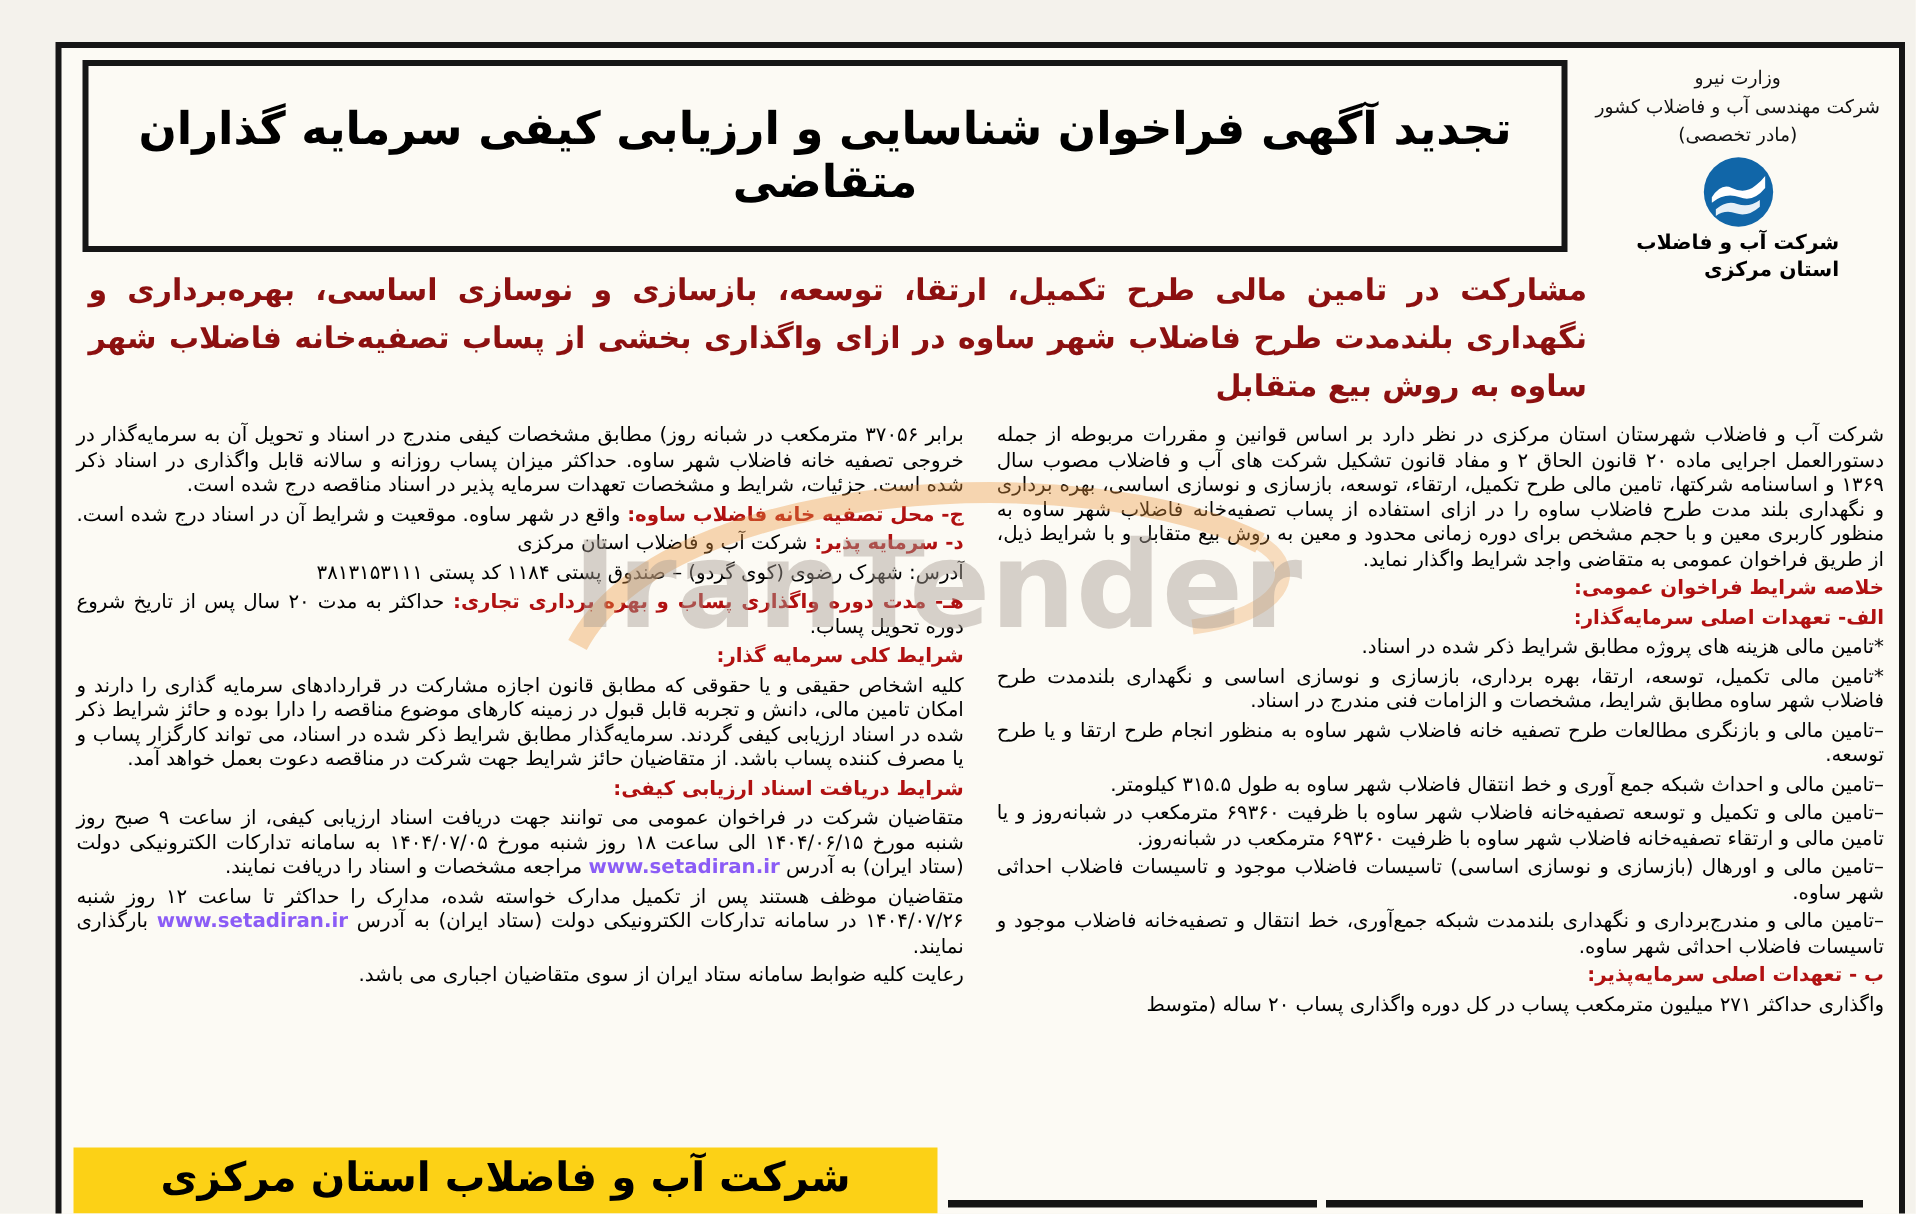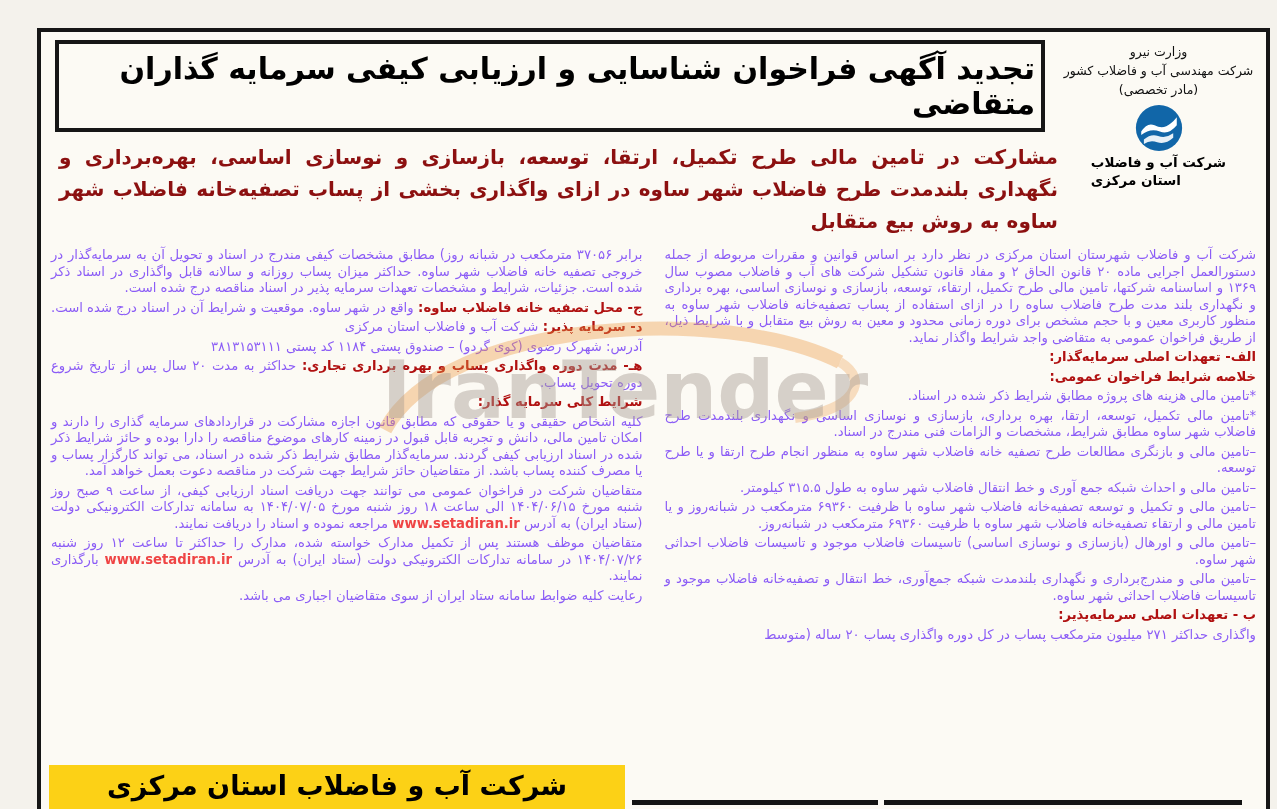--- a/index.html
+++ b/index.html
@@ -9,38 +9,38 @@
     font-family:"DejaVu Sans","Liberation Sans",sans-serif;
   }
   .frame{
     position:absolute;left:37px;top:28px;width:1205px;height:766px;
     border:4px solid #161616;background:#fcfaf4;
     padding:8px 10px;direction:rtl;overflow:hidden;
   }
   .header-row{display:flex;align-items:flex-start;}
   .rail{flex:0 0 195px;width:195px;display:flex;flex-direction:column;align-items:center;}
   .ministry{font-size:12.5px;line-height:1.5;text-align:center;color:#111;padding-top:3px;white-space:nowrap;}
-  .logo{margin-top:5px;text-align:left;}
+  .logo{margin-top:5px;text-align:right;}
   .logo-badge{width:48px;height:48px;margin:0 auto 2px;display:block;}
   .logo-line{font-weight:bold;font-size:13.5px;line-height:1.3;color:#000;white-space:nowrap;}
   .main-head{flex:1;min-width:0;}
   .title-box{
-    border:4px solid #161616;margin:0 16px 9px 4px;padding:7px 6px;
-    font-weight:bold;font-size:30px;color:#000;
+    border:4px solid #161616;margin:0 16px 9px 4px;padding:25px 6px;
+    text-align:center;font-weight:bold;font-size:30px;color:#000;
   }
   .subject{
     color:var(--subject-red,#8c1010);font-weight:bold;font-size:20px;line-height:1.6;
     text-align:justify;padding:0 3px 0 8px;
   }
   .body-cols{display:flex;gap:22px;margin-top:10px;position:relative;z-index:1;}
   .col{flex:1;min-width:0;font-size:13.2px;line-height:1.25;text-align:justify;color:#0a0a0a;}
   .para{margin:0 0 3px;}
-  .run-n{color:#8b5cf6;margin-top:44px;}
+  .run-n{color:#000000;margin-top:44px;}
   .run-rb{color:var(--heading-red,#b01111);font-weight:bold;}
-  .run-b{font-weight:bold;color:#ef4444;}
+  .run-b{font-weight:bold;color:#8b5cf6;}
   .banner{
     position:absolute;left:8px;bottom:5px;width:576px;
     background:var(--banner-yellow,#fcd116);
     text-align:center;font-weight:bold;font-size:27px;color:#000;
     padding:5px 0 8px;
   }
   .watermark{position:absolute;left:295px;top:300px;z-index:3;pointer-events:none;}
   .cut-bar{position:absolute;top:800px;height:5px;background:#141414;}
   .cut-bar.one{left:632px;width:246px;}
   .cut-bar.two{left:884px;width:358px;}
@@ -72,41 +72,42 @@
     <div class="main-head">
       <div class="title-box">تجدید آگهی فراخوان شناسایی و ارزیابی کیفی سرمایه گذاران متقاضی</div>
       <div class="subject">مشارکت در تامین مالی طرح تکمیل، ارتقا، توسعه، بازسازی و نوسازی اساسی، بهره‌برداری و نگهداری بلندمدت طرح فاضلاب شهر ساوه در ازای واگذاری بخشی از پساب تصفیه‌خانه فاضلاب شهر ساوه به روش بیع متقابل</div>
     </div>
 
   </div>
 
   <div class="body-cols">
     <div class="col" id="col-right">
         <div class="para"><span class="run-n">شرکت آب و فاضلاب شهرستان استان مرکزی در نظر دارد بر اساس قوانین و مقررات مربوطه از جمله دستورالعمل اجرایی ماده ۲۰ قانون الحاق ۲ و مفاد قانون تشکیل شرکت های آب و فاضلاب مصوب سال ۱۳۶۹ و اساسنامه شرکتها، تامین مالی طرح تکمیل، ارتقاء، توسعه، بازسازی و نوسازی اساسی، بهره برداری و نگهداری بلند مدت طرح فاضلاب ساوه را در ازای استفاده از پساب تصفیه‌خانه فاضلاب شهر ساوه به منظور کاربری معین و با حجم مشخص برای دوره زمانی محدود و معین به روش بیع متقابل و با شرایط ذیل، از طریق فراخوان عمومی به متقاضی واجد شرایط واگذار نماید.</span></div>
+        <div class="para"><span class="run-rb">خلاصه شرایط فراخوان عمومی:</span></div>
         <div class="para"><span class="run-rb">الف- تعهدات اصلی سرمایه‌گذار:</span></div>
-        <div class="para"><span class="run-rb">خلاصه شرایط فراخوان عمومی:</span></div>
         <div class="para"><span class="run-n">*تامین مالی هزینه های پروژه مطابق شرایط ذکر شده در اسناد.</span></div>
         <div class="para"><span class="run-n">*تامین مالی تکمیل، توسعه، ارتقا، بهره برداری، بازسازی و نوسازی اساسی و نگهداری بلندمدت طرح فاضلاب شهر ساوه مطابق شرایط، مشخصات و الزامات فنی مندرج در اسناد.</span></div>
         <div class="para"><span class="run-n">–تامین مالی و بازنگری مطالعات طرح تصفیه خانه فاضلاب شهر ساوه به منظور انجام طرح ارتقا و یا طرح توسعه.</span></div>
         <div class="para"><span class="run-n">–تامین مالی و احداث شبکه جمع آوری و خط انتقال فاضلاب شهر ساوه به طول ۳۱۵.۵ کیلومتر.</span></div>
         <div class="para"><span class="run-n">–تامین مالی و تکمیل و توسعه تصفیه‌خانه فاضلاب شهر ساوه با ظرفیت ۶۹۳۶۰ مترمکعب در شبانه‌روز و یا تامین مالی و ارتقاء تصفیه‌خانه فاضلاب شهر ساوه با ظرفیت ۶۹۳۶۰ مترمکعب در شبانه‌روز.</span></div>
         <div class="para"><span class="run-n">–تامین مالی و اورهال (بازسازی و نوسازی اساسی) تاسیسات فاضلاب موجود و تاسیسات فاضلاب احداثی شهر ساوه.</span></div>
         <div class="para"><span class="run-n">–تامین مالی و مندرج‌برداری و نگهداری بلندمدت شبکه جمع‌آوری، خط انتقال و تصفیه‌خانه فاضلاب موجود و تاسیسات فاضلاب احداثی شهر ساوه.</span></div>
         <div class="para"><span class="run-rb">ب - تعهدات اصلی سرمایه‌پذیر:</span></div>
         <div class="para"><span class="run-n">واگذاری حداکثر ۲۷۱ میلیون مترمکعب پساب در کل دوره واگذاری پساب ۲۰ ساله (متوسط</span></div>
       </div>
     <div class="col" id="col-left">
         <div class="para"><span class="run-n">برابر ۳۷۰۵۶ مترمکعب در شبانه روز) مطابق مشخصات کیفی مندرج در اسناد و تحویل آن به سرمایه‌گذار در خروجی تصفیه خانه فاضلاب شهر ساوه. حداکثر میزان پساب روزانه و سالانه قابل واگذاری در اسناد ذکر شده است. جزئیات، شرایط و مشخصات تعهدات سرمایه پذیر در اسناد مناقصه درج شده است.</span></div>
         <div class="para"><span class="run-rb">ج- محل تصفیه خانه فاضلاب ساوه: </span><span class="run-n">واقع در شهر ساوه. موقعیت و شرایط آن در اسناد درج شده است.</span></div>
         <div class="para"><span class="run-rb">د- سرمایه پذیر: </span><span class="run-n">شرکت آب و فاضلاب استان مرکزی</span></div>
         <div class="para"><span class="run-n">آدرس: شهرک رضوی (کوی گردو) – صندوق پستی ۱۱۸۴ کد پستی ۳۸۱۳۱۵۳۱۱۱</span></div>
         <div class="para"><span class="run-rb">هـ- مدت دوره واگذاری پساب و بهره برداری تجاری: </span><span class="run-n">حداکثر به مدت ۲۰ سال پس از تاریخ شروع دوره تحویل پساب.</span></div>
         <div class="para"><span class="run-rb">شرایط کلی سرمایه گذار:</span></div>
         <div class="para"><span class="run-n">کلیه اشخاص حقیقی و یا حقوقی که مطابق قانون اجازه مشارکت در قراردادهای سرمایه گذاری را دارند و امکان تامین مالی، دانش و تجربه قابل قبول در زمینه کارهای موضوع مناقصه را دارا بوده و حائز شرایط ذکر شده در اسناد ارزیابی کیفی گردند. سرمایه‌گذار مطابق شرایط ذکر شده در اسناد، می تواند کارگزار پساب و یا مصرف کننده پساب باشد. از متقاضیان حائز شرایط جهت شرکت در مناقصه دعوت بعمل خواهد آمد.</span></div>
-        <div class="para"><span class="run-n">متقاضیان شرکت در فراخوان عمومی می توانند جهت دریافت اسناد ارزیابی کیفی، از ساعت ۹ صبح روز شنبه مورخ ۱۴۰۴/۰۶/۱۵ الی ساعت ۱۸ روز شنبه مورخ ۱۴۰۴/۰۷/۰۵ به سامانه تدارکات الکترونیکی دولت (ستاد ایران) به آدرس </span><span class="run-b">www.setadiran.ir</span><span class="run-n"> مراجعه نموده و اسناد را دریافت نمایند.</span></div>
+        <div class="para"><span class="run-rb">شرایط دریافت اسناد ارزیابی کیفی:</span></div>
+        <div class="para"><span class="run-n">متقاضیان شرکت در فراخوان عمومی می توانند جهت دریافت اسناد ارزیابی کیفی، از ساعت ۹ صبح روز شنبه مورخ ۱۴۰۴/۰۶/۱۵ الی ساعت ۱۸ روز شنبه مورخ ۱۴۰۴/۰۷/۰۵ به سامانه تدارکات الکترونیکی دولت (ستاد ایران) به آدرس </span><span class="run-b">www.setadiran.ir</span><span class="run-n"> مراجعه مشخصات و اسناد را دریافت نمایند.</span></div>
         <div class="para"><span class="run-n">متقاضیان موظف هستند پس از تکمیل مدارک خواسته شده، مدارک را حداکثر تا ساعت ۱۲ روز شنبه ۱۴۰۴/۰۷/۲۶ در سامانه تدارکات الکترونیکی دولت (ستاد ایران) به آدرس </span><span class="run-b">www.setadiran.ir</span><span class="run-n"> بارگذاری نمایند.</span></div>
         <div class="para"><span class="run-n">رعایت کلیه ضوابط سامانه ستاد ایران از سوی متقاضیان اجباری می باشد.</span></div>
       </div>
   </div>
 
   <div class="banner">شرکت آب و فاضلاب استان مرکزی</div>
 
 </div>
 
 <div class="watermark">

